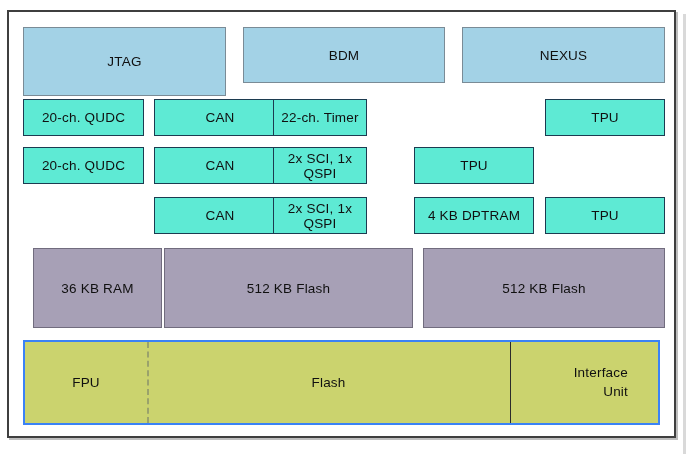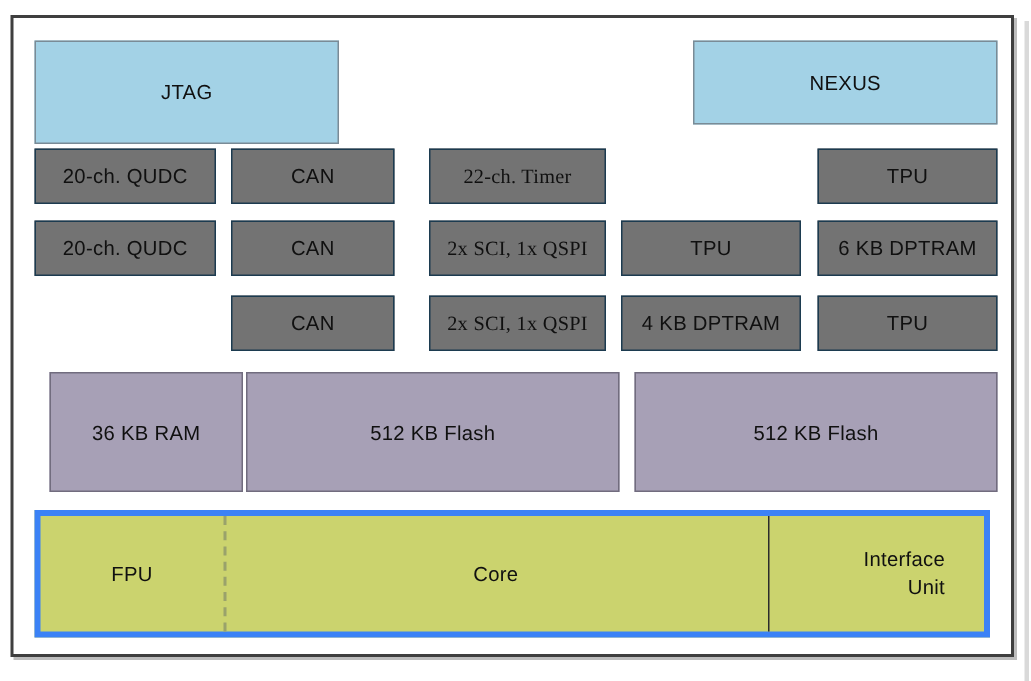--- a/index.html
+++ b/index.html
@@ -34,35 +34,35 @@
     font-size: 13.5px;
     color: #101010;
     letter-spacing: 0.2px;
     box-sizing: border-box;
   }
   .debug-box {
     background: #a3d2e6;
     border: 1px solid #7a8b96;
   }
   .periph-box {
-    background: #737373;
+    background: #5eead4;
     border: 1px solid #1c3b50;
   }
   .mem-box {
     background: #a7a0b6;
     border: 1px solid #716c7e;
   }
   .core-box {
     position: absolute;
     left: 14px;
     top: 328px;
     width: 637px;
     height: 85px;
     background: #cbd36e;
-    border: 4px solid #3b82f6;
+    border: 2px solid #3b82f6;
     box-sizing: border-box;
     padding-left: 48px;
   }
   .core-section {
     position: absolute;
     top: 0;
     height: 100%;
     display: flex;
     align-items: center;
     justify-content: center;
@@ -95,61 +95,61 @@
   .page-edge-line {
     position: absolute;
     left: 683px;
     top: 14px;
     width: 3px;
     height: 440px;
     background: #d9d9d9;
   }
   
   .c1 { left: 14px;  width: 121px; }
-  .c2 { left: 145px; width: 109px; }
-  .c3 { left: 277px; width: 118px; font-family: Liberation Serif, serif; }
+  .c2 { left: 145px; width: 132px; }
+  .c3 { left: 264px; width: 94px; }
   .c4 { left: 405px; width: 120px; }
   .c5 { left: 536px; width: 120px; }
   .r2 { top: 87px;  height: 37px; }
   .r3 { top: 135px; height: 37px; }
   .r4 { top: 185px; height: 37px; }
 </style>
 </head>
 <body>
 
 <div class="canvas">
 
   <div class="frame">
 
     <div class="box debug-box" style="left:14px; top:15px; width:203px; height:69px;">JTAG</div>
+    <div class="box debug-box" style="left:234px; top:15px; width:202px; height:56px;">BDM</div>
     <div class="box debug-box" style="left:453px; top:15px; width:203px; height:56px;">NEXUS</div>
 
     <div class="box periph-box c1 r2">20-ch. QUDC</div>
     <div class="box periph-box c2 r2">CAN</div>
     <div class="box periph-box c3 r2">22-ch. Timer</div>
     <div class="box periph-box c5 r2">TPU</div>
 
     <div class="box periph-box c1 r3">20-ch. QUDC</div>
     <div class="box periph-box c2 r3">CAN</div>
     <div class="box periph-box c3 r3">2x SCI, 1x QSPI</div>
     <div class="box periph-box c4 r3">TPU</div>
-    <div class="box periph-box c5 r3">6 KB DPTRAM</div>
 
     <div class="box periph-box c2 r4">CAN</div>
     <div class="box periph-box c3 r4">2x SCI, 1x QSPI</div>
     <div class="box periph-box c4 r4">4 KB DPTRAM</div>
     <div class="box periph-box c5 r4">TPU</div>
 
     <div class="box mem-box" style="left:24px; top:236px; width:129px; height:80px;">36 KB RAM</div>
     <div class="box mem-box" style="left:155px; top:236px; width:249px; height:80px;">512 KB Flash</div>
     <div class="box mem-box" style="left:414px; top:236px; width:242px; height:80px;">512 KB Flash</div>
 
     <div class="core-box">
       <div class="core-section" style="left:0; width:122px;">FPU</div>
-      <div class="core-section" style="left:122px; width:363px;">Core</div>
+      <div class="core-section" style="left:122px; width:363px;">Flash</div>
       <div class="core-section" style="left:501px; width:124px;text-align:right;">
         <span class="iface-label">Interface Unit</span>
       </div>
       <div class="divider-dashed"></div>
       <div class="divider-solid"></div>
     </div>
 
   </div>
 
   <div class="page-edge-line"></div>

